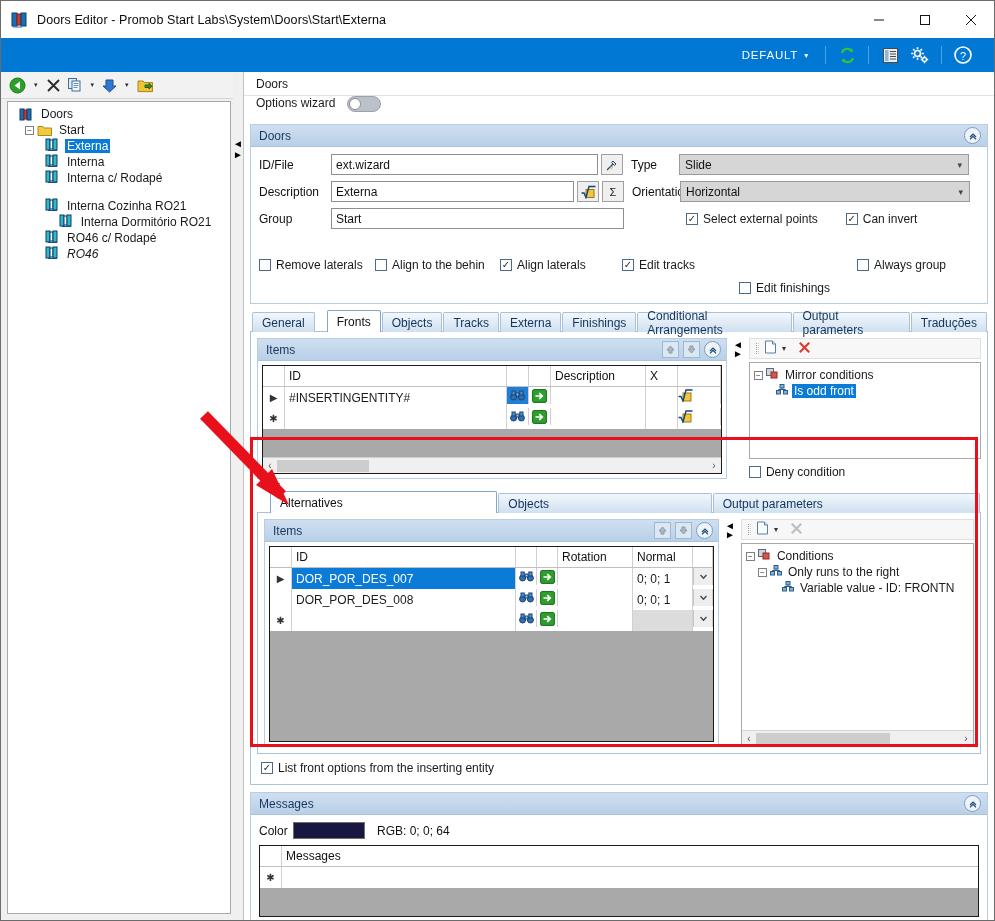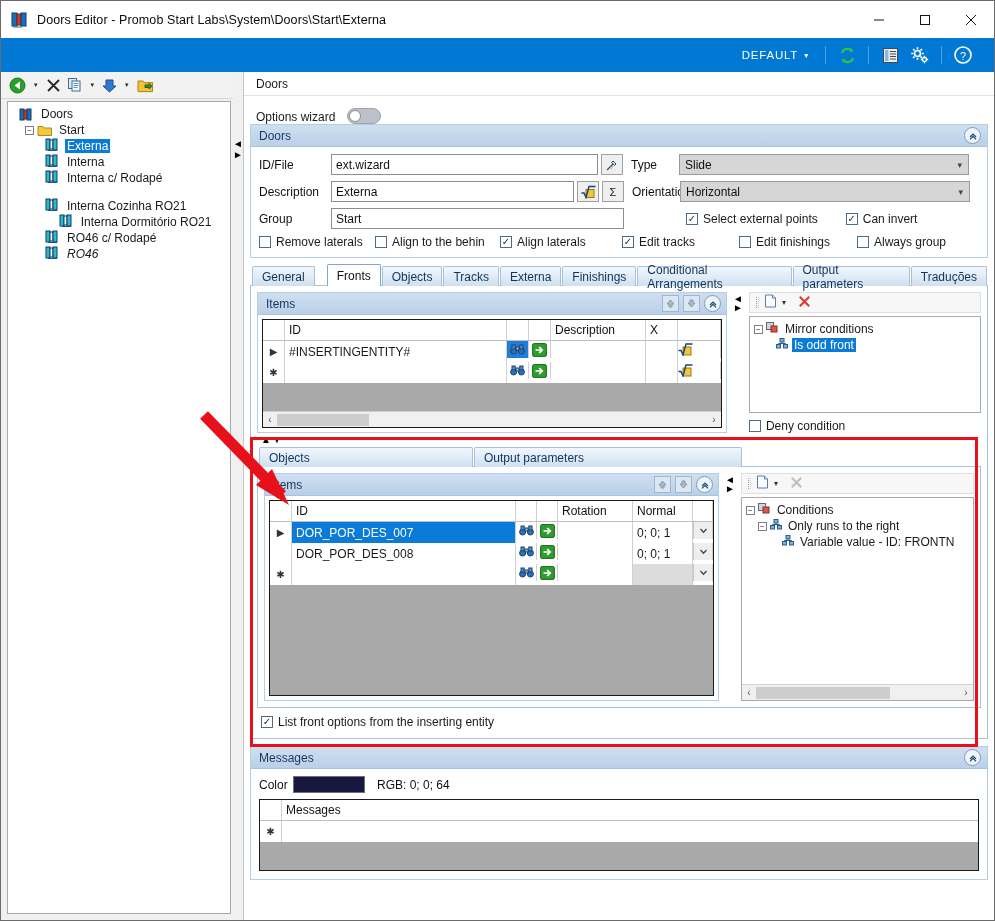--- a/index.html
+++ b/index.html
@@ -102,21 +102,21 @@
     background: #ffffff;
     border-left: 1px solid #c4c4c4;
     position: relative;
   }
   .breadcrumb {
     height: 24px; min-height: 24px; display: flex; align-items: center;
     padding-left: 12px; font-size: 12px; border-bottom: 1px solid #e2e2e2;
     background: #ffffff;
   }
   .wizrow {
-    height: 28px; min-height: 28px; display: flex; align-items: flex-end;
+    height: 28px; min-height: 28px; display: flex; align-items: flex-start;
     padding-left: 12px; gap: 12px; background: #ffffff;
   }
   .toggle {
     width: 34px; height: 16px; border-radius: 9px; background: #bcc0c8;
     position: relative; border: 1px solid #9da2ab;
   }
   .toggle .knob {
     position: absolute; left: 1px; top: 1px; width: 12px; height: 12px;
     border-radius: 50%; background: #ffffff; border: 1px solid #8a8f98;
   }
@@ -542,21 +542,21 @@
                   <span>Align to the behin</span>
                 </span>
                 <span class="cbwrap" style="width: 122px;">
                   <span class="cbx">✓</span>
                   <span>Align laterals</span>
                 </span>
                 <span class="cbwrap" style="width: 117px;">
                   <span class="cbx">✓</span>
                   <span>Edit tracks</span>
                 </span>
-                <span class="cbwrap" style="width: 118px;">
+                <span class="cbwrap" style="width: 118px; margin-top: 46px;">
                   <span class="cbx"></span>
                   <span>Edit finishings</span>
                 </span>
                 <span class="cbwrap">
                   <span class="cbx"></span>
                   <span>Always group</span>
                 </span>
               </div>
 
           </div>
@@ -745,20 +745,23 @@
               </div>
             </div>
           </div>
 
           <div style="display:flex;align-items:center;gap:1px;margin:2px 0 0 4px">
             <span class="sp-ar">▲</span>
             <span class="sp-ar">▼</span>
           </div>
 
           <div class="tabstrip" style="margin-top:1px" id="sub-tabs">
+              <div class="tab active" style="width: 228px;">
+                <span>Alternatives</span>
+              </div>
               <div class="tab" style="width: 214px;">
                 <span>Objects</span>
               </div>
               <div class="tab" style="width: 268px;">
                 <span>Output parameters</span>
               </div>
             </div>
 
           <div class="tabpanel">
             <div style="display:flex; gap:6px">

